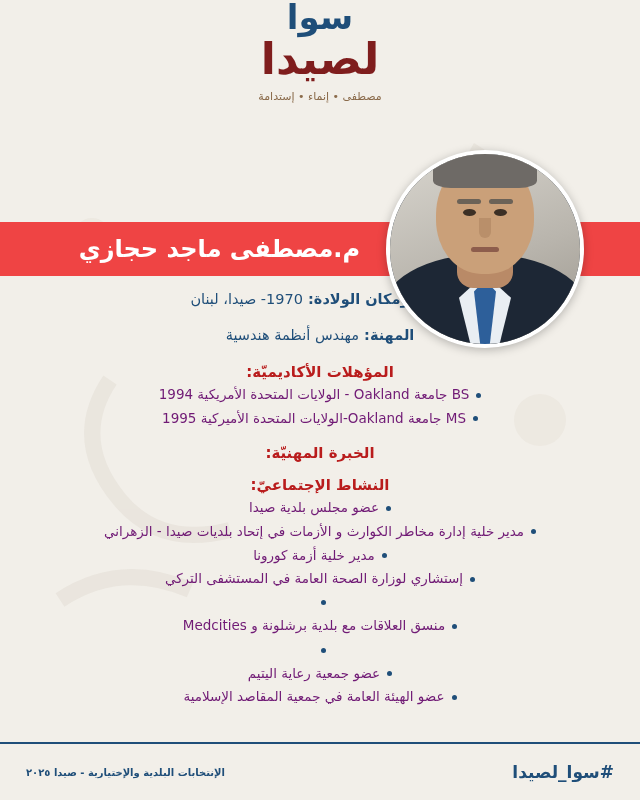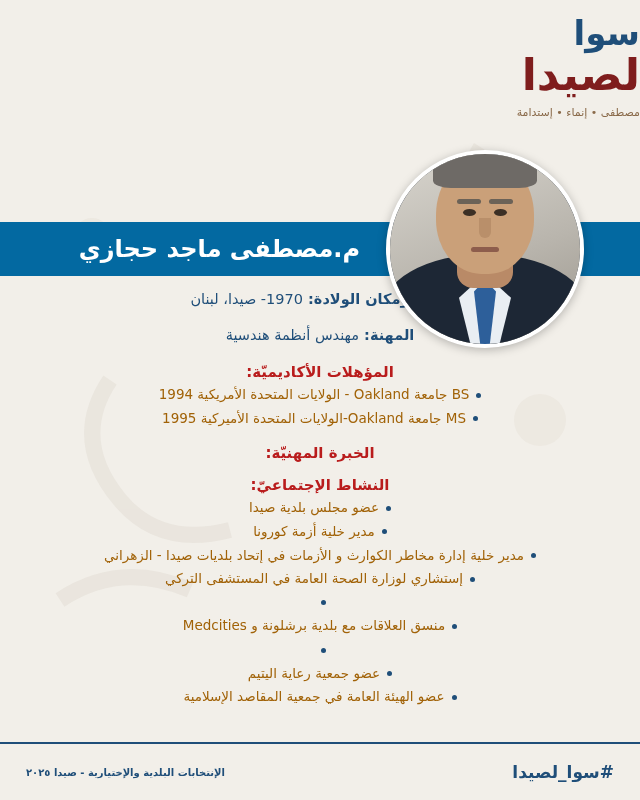--- a/index.html
+++ b/index.html
@@ -25,22 +25,21 @@
   .bg-watermark {
     position: absolute;
     inset: 0;
     pointer-events: none;
     opacity: 0.5;
   }
 
   
   .logo-block {
     position: relative;
-    padding-top: 16px;
-    text-align: right;
+    text-align: center;
     height: 150px;
   }
   .logo-arabic-top {
     font-family: "DejaVu Sans", sans-serif;
     font-size: 34px;
     font-weight: bold;
     color: #1f4e79;
     letter-spacing: 0;
     line-height: 1;
     margin-bottom: 2px;
@@ -125,21 +124,21 @@
     width: 28px; height: 5px; background: #8d5d4c; border-radius: 3px;
   }
 
   
   .name-bar {
     position: absolute;
     top: 222px;
     right: 0;
     left: 0;
     height: 54px;
-    background: #0369a1;
+    background: #ef4444;
     display: flex;
     align-items: center;
     justify-content: flex-start;
     padding-right: 280px;
     z-index: 2;
   }
   .name-bar .name-text {
     color: #ffffff;
     font-size: 24px;
     font-weight: bold;
@@ -172,21 +171,21 @@
     font-weight: bold;
     color: #b91c1c;
     margin-bottom: 2px;
   }
   .bullets {
     list-style: none;
   }
   .bullets li {
     position: relative;
     font-size: 13.5px;
-    color: #a16207;
+    color: #701a75;
     line-height: 1.75;
     padding-right: 0;
     display: block;
   }
   .bullets li .dot {
     display: inline-block;
     width: 5px; height: 5px;
     background: #1f4e79;
     border-radius: 50%;
     vertical-align: middle;
@@ -279,22 +278,22 @@
     </div>
 
     <div class="section">
       <div class="sec-title">الخبرة المهنيّة:</div>
     </div>
 
     <div class="section">
       <div class="sec-title">النشاط الإجتماعيّ:</div>
       <ul class="bullets">
         <li><span class="dot"></span><span>عضو مجلس بلدية صيدا</span></li>
+        <li><span class="dot"></span><span>مدير خلية إدارة مخاطر الكوارث و الأزمات في إتحاد بلديات صيدا - الزهراني</span></li>
         <li><span class="dot"></span><span>مدير خلية أزمة كورونا</span></li>
-        <li><span class="dot"></span><span>مدير خلية إدارة مخاطر الكوارث و الأزمات في إتحاد بلديات صيدا - الزهراني</span></li>
         <li><span class="dot"></span><span>إستشاري لوزارة الصحة العامة في المستشفى التركي</span></li>
         <li><span class="dot"></span></li>
         <li><span class="dot"></span><span>منسق العلاقات مع بلدية برشلونة و Medcities</span></li>
         <li><span class="dot"></span></li>
         <li><span class="dot"></span><span>عضو جمعية رعاية اليتيم</span></li>
         <li><span class="dot"></span><span>عضو الهيئة العامة في جمعية المقاصد الإسلامية</span></li>
       </ul>
     </div>
 
   </div>

